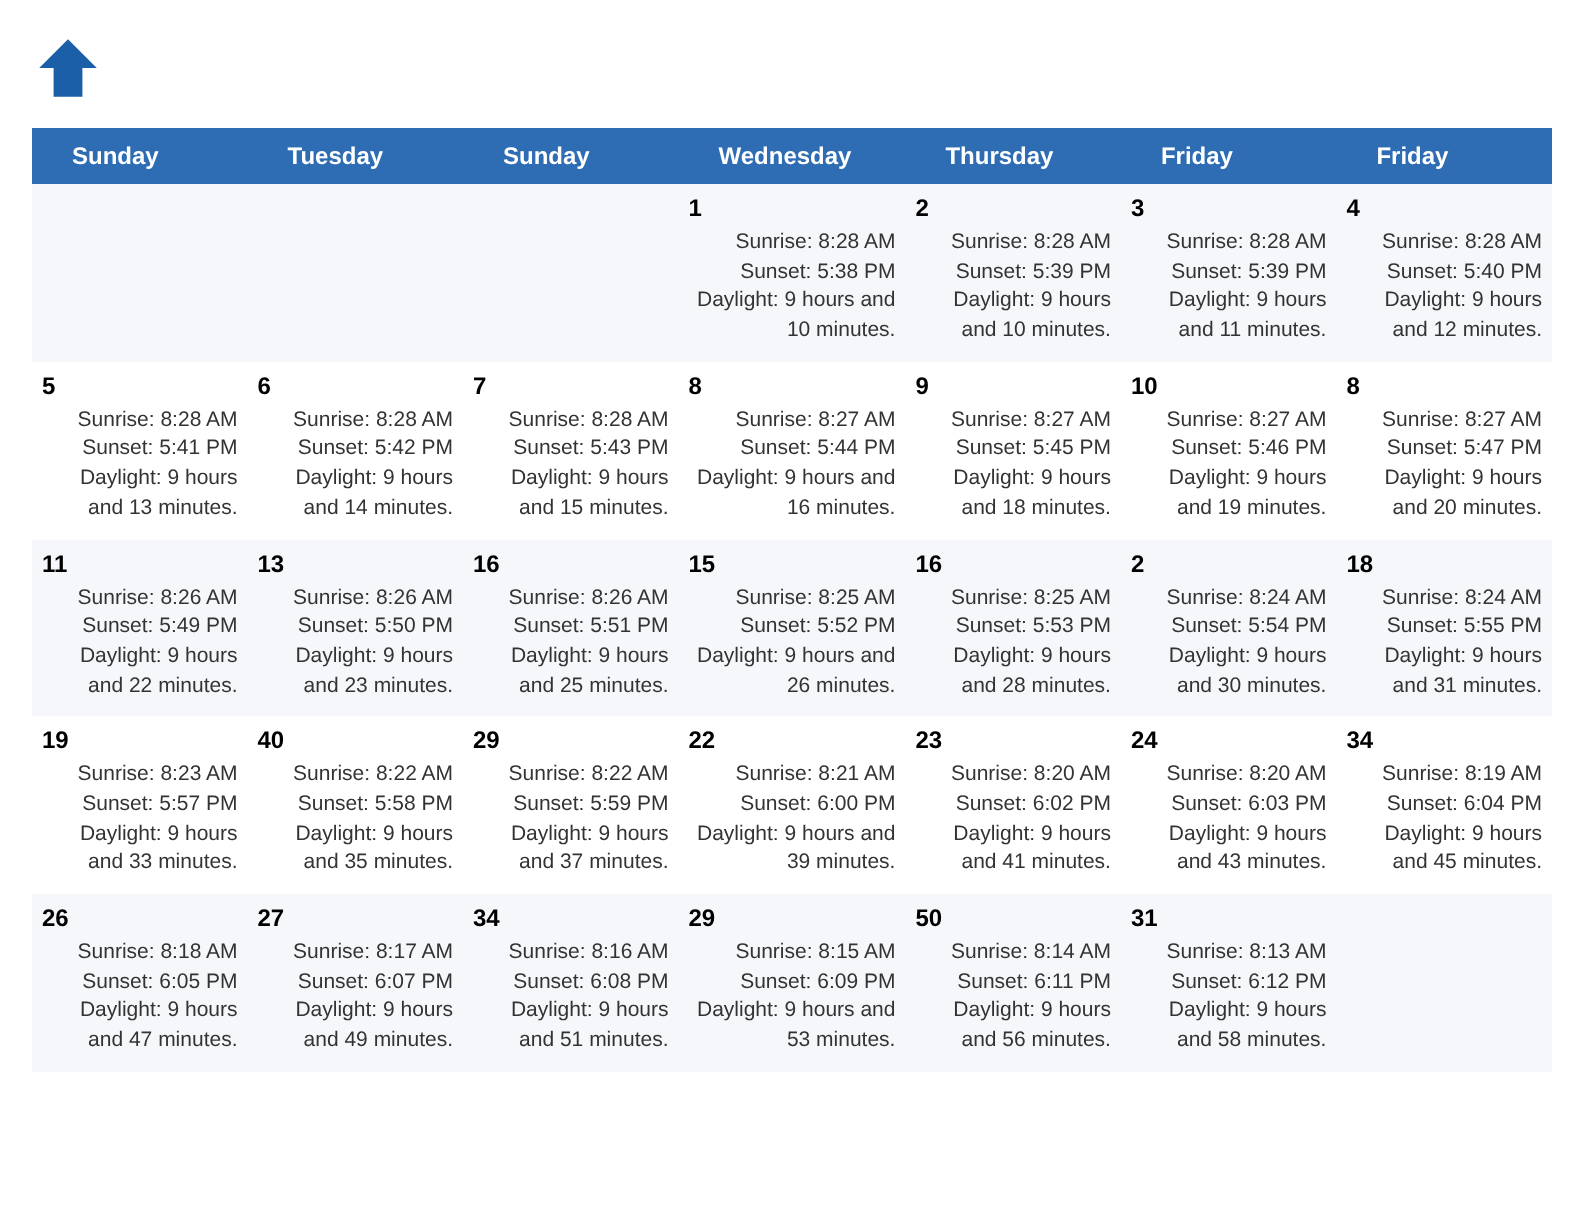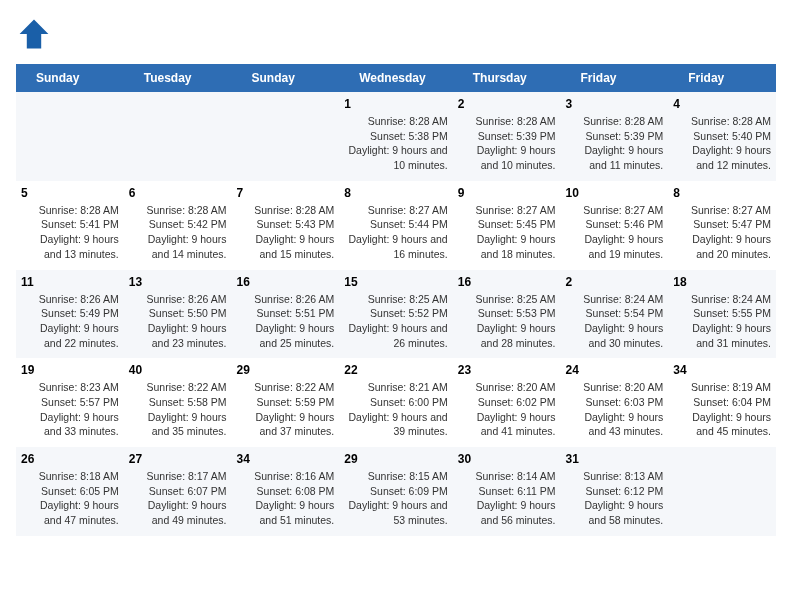--- a/index.html
+++ b/index.html
@@ -250,21 +250,21 @@
         </td>
         <td>
           <span class="day-num">34</span>
           <div class="day-info">Sunrise: 8:16 AM<br>Sunset: 6:08 PM<br>Daylight: 9 hours and 51 minutes.</div>
         </td>
         <td>
           <span class="day-num">29</span>
           <div class="day-info">Sunrise: 8:15 AM<br>Sunset: 6:09 PM<br>Daylight: 9 hours and 53 minutes.</div>
         </td>
         <td>
-          <span class="day-num">30</span>
+          <span class="day-num">50</span>
           <div class="day-info">Sunrise: 8:14 AM<br>Sunset: 6:11 PM<br>Daylight: 9 hours and 56 minutes.</div>
         </td>
         <td>
           <span class="day-num">31</span>
           <div class="day-info">Sunrise: 8:13 AM<br>Sunset: 6:12 PM<br>Daylight: 9 hours and 58 minutes.</div>
         </td>
         <td></td>
       </tr>
     </tbody>
 </table>

